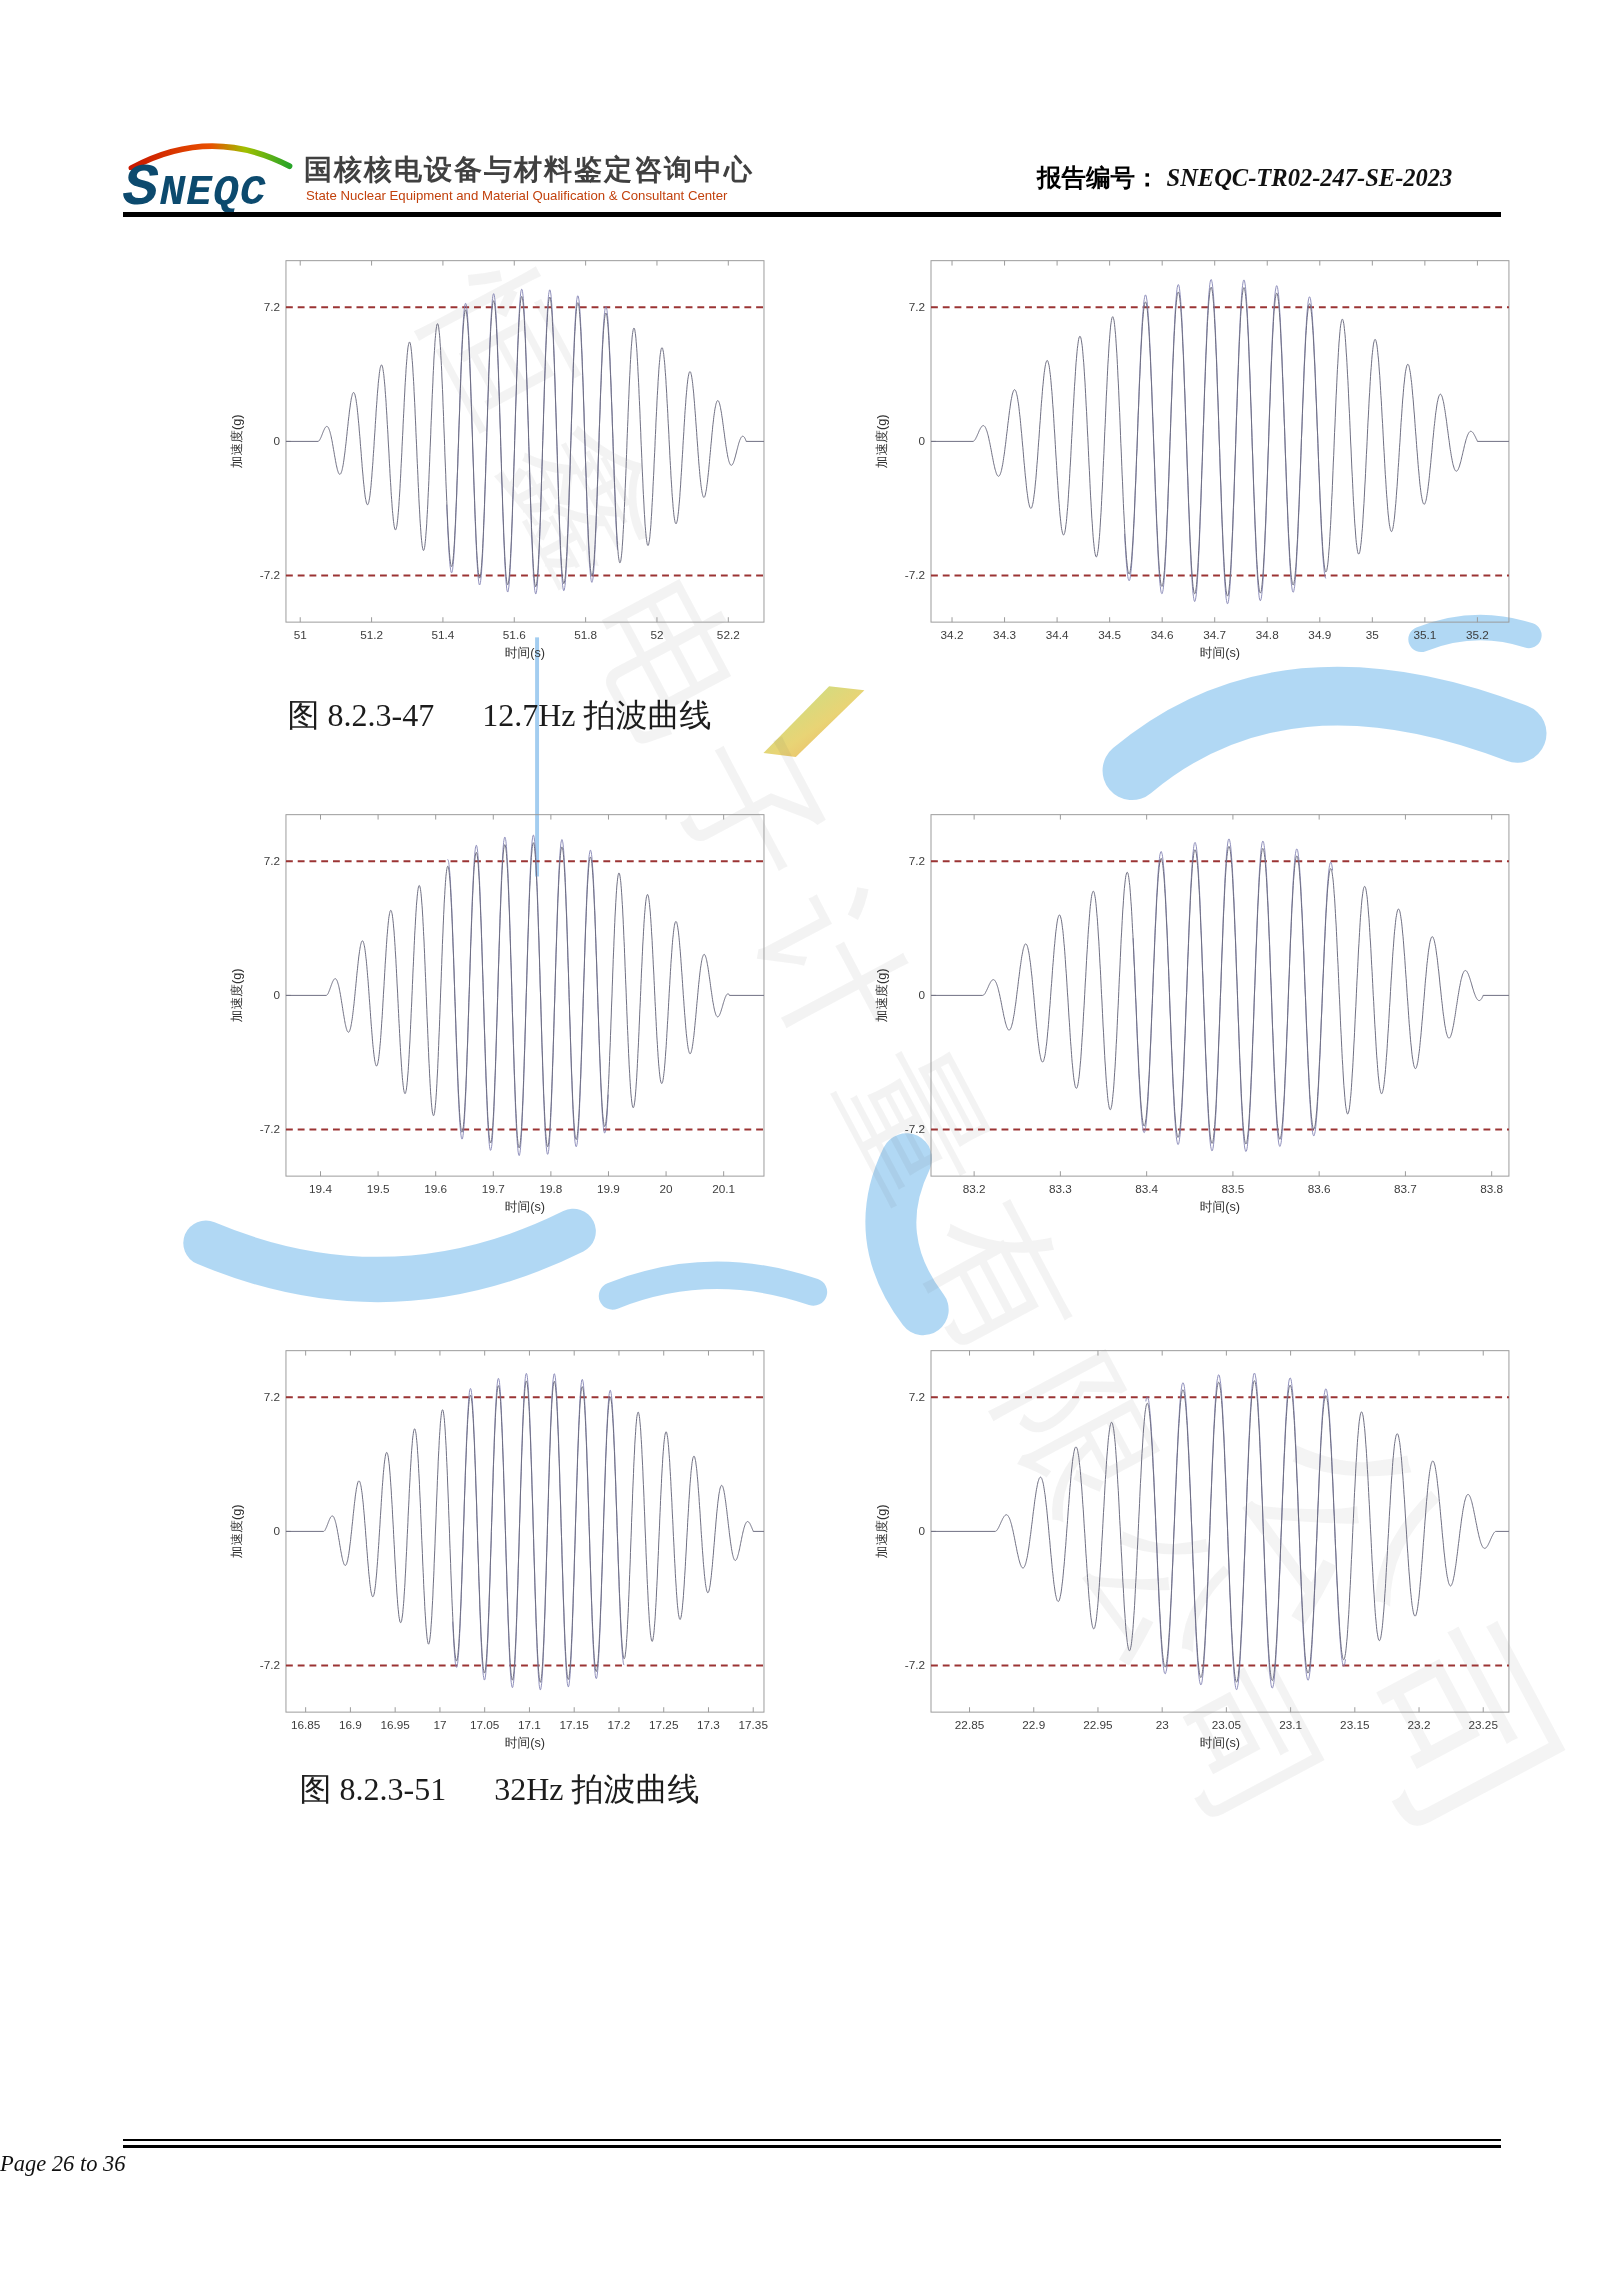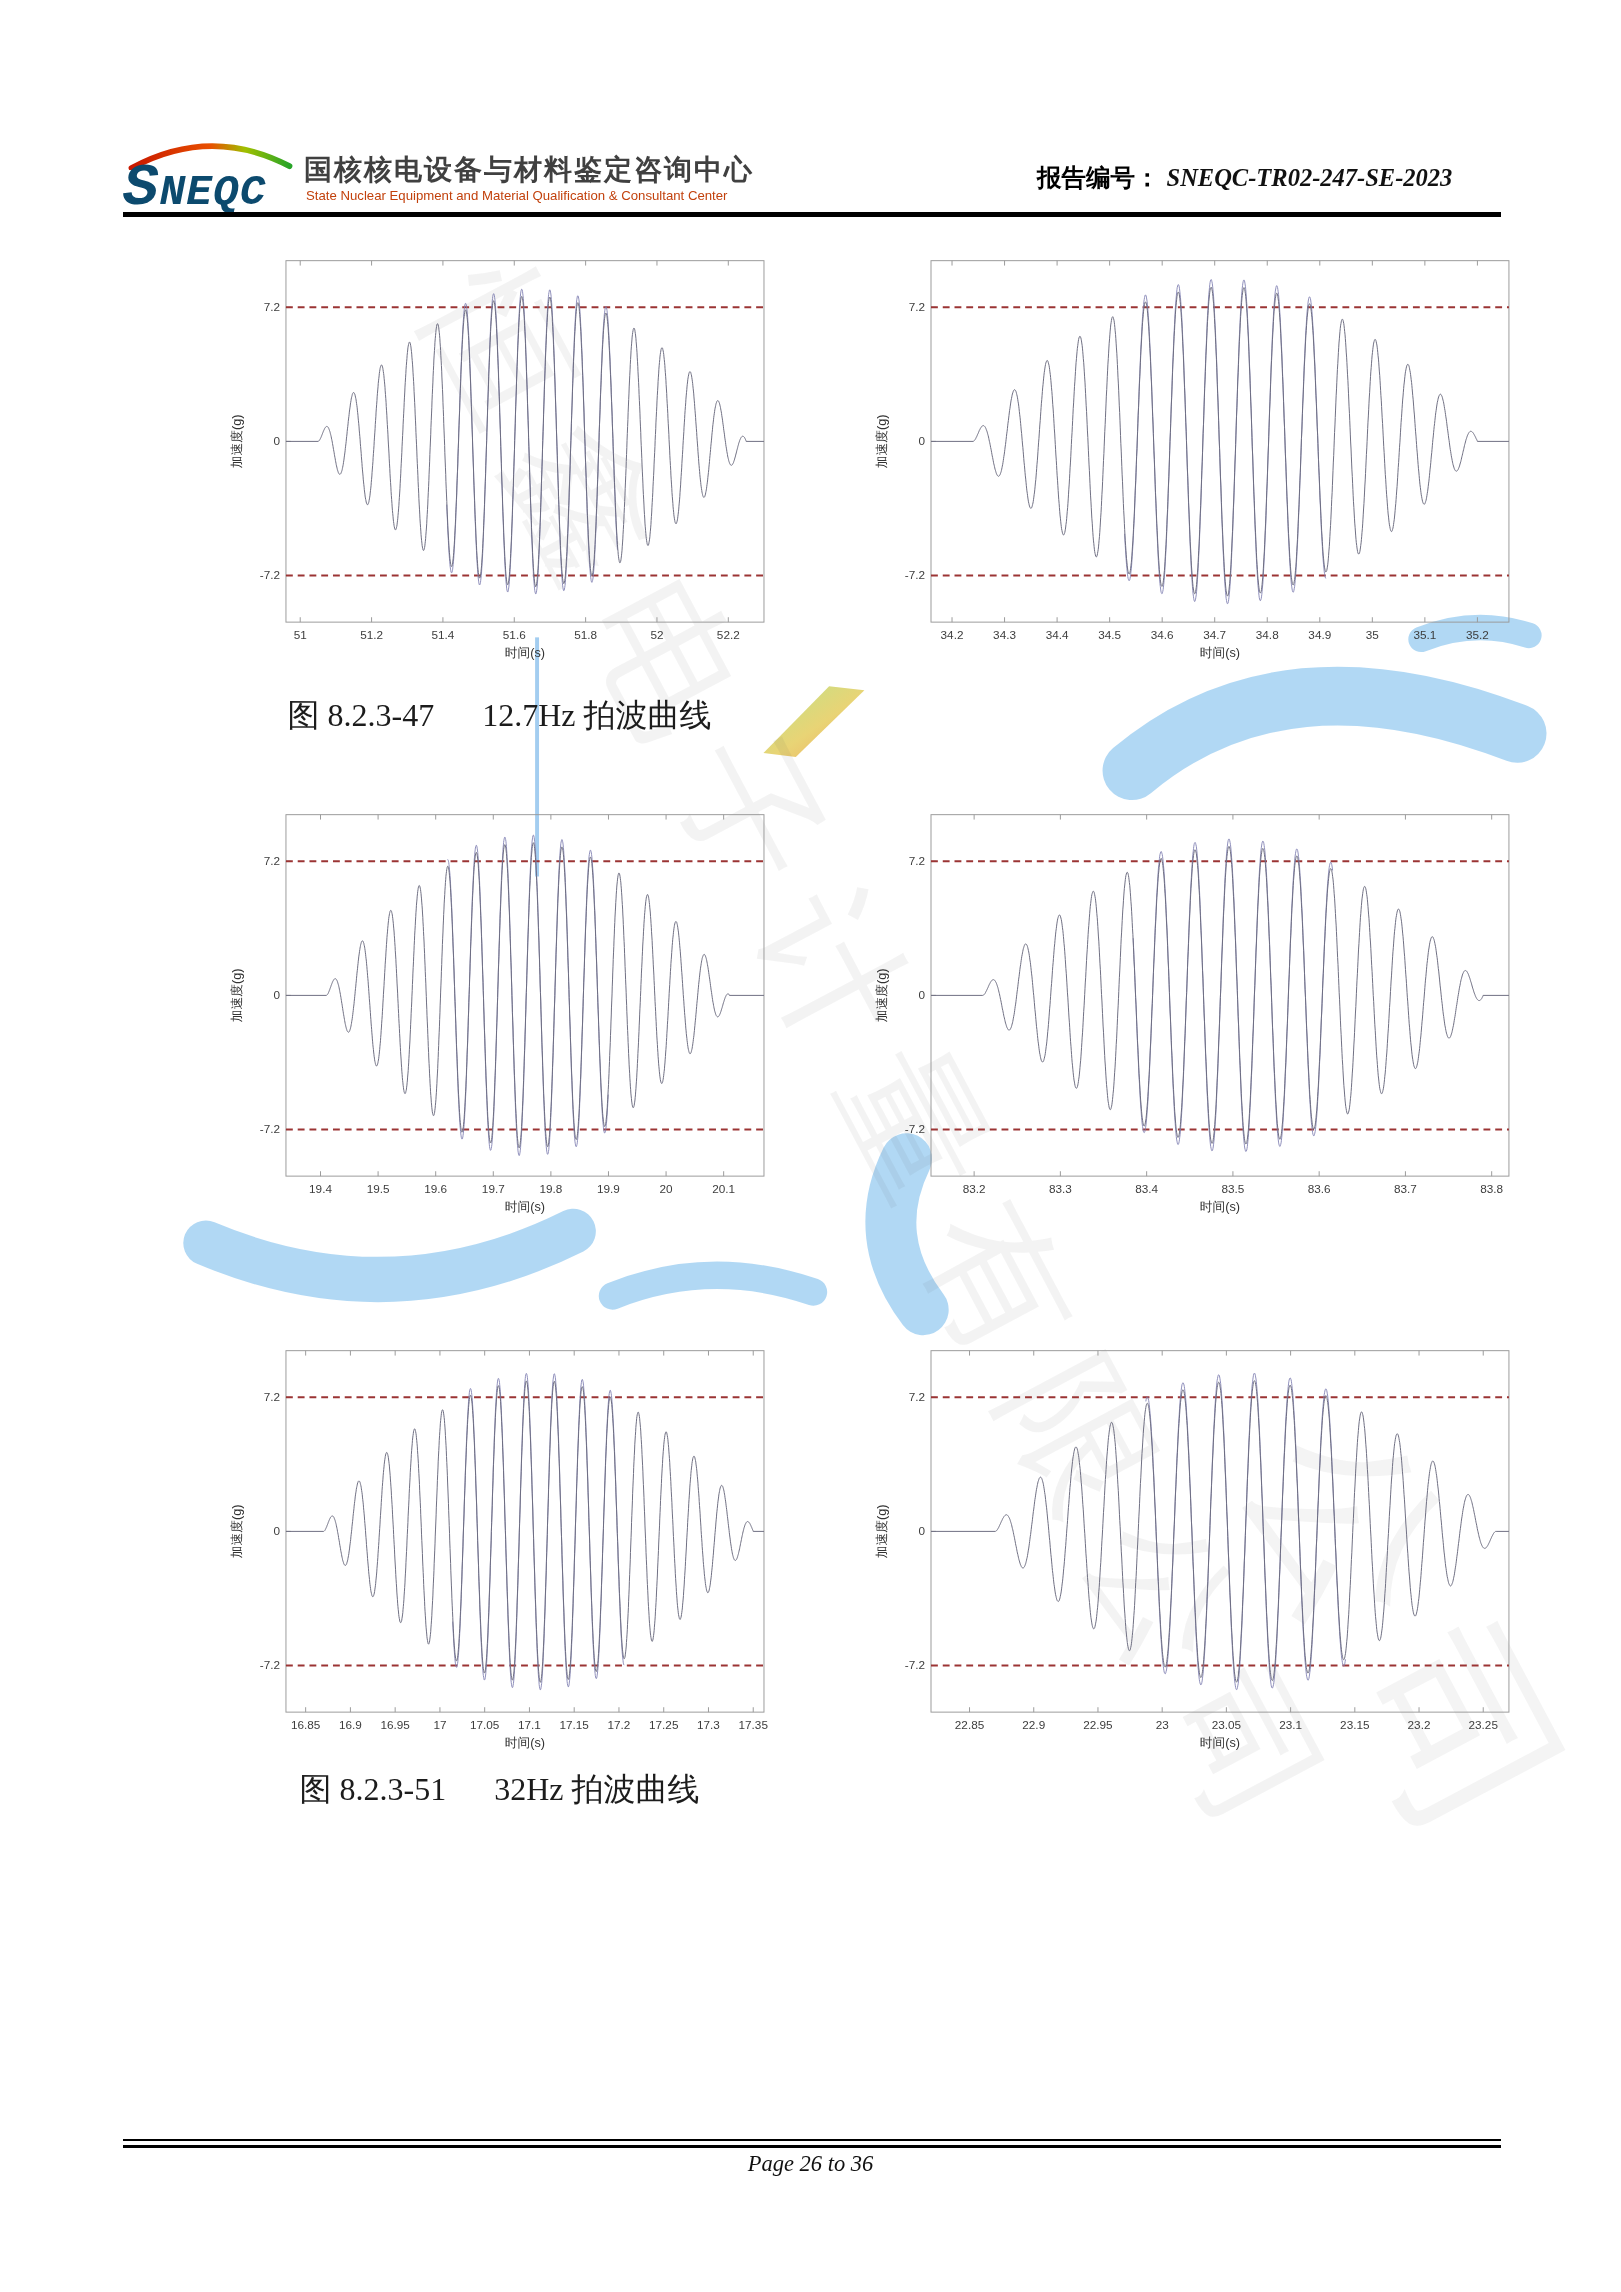--- a/index.html
+++ b/index.html
@@ -24,21 +24,21 @@
            font-size:32px;color:#1c1c1c;white-space:nowrap;}
   .cap-title{margin-left:48px;}
   
   .wm{position:absolute;left:0;top:0;pointer-events:none;}
   .wmb{fill:none;stroke:#a9d4f3;stroke-linecap:round;opacity:0.9;}
   .wmt{font-size:150px;letter-spacing:30px;fill:#444;opacity:0.06;font-family:"Liberation Serif",serif;}
   .wmt2{font-size:200px;letter-spacing:40px;fill:#444;opacity:0.055;font-family:"Liberation Serif",serif;}
   
   .footer-rule{position:absolute;left:123px;top:2139px;width:1378px;height:8.8px;box-sizing:border-box;
                border-top:2.9px solid #000;border-bottom:3.9px solid #000;}
-  .page-num{position:absolute;left:0;top:2151px;width:1621px;text-align:center;
+  .page-num{position:absolute;left:0;top:2151px;width:1621px;
             font-family:"Liberation Serif",serif;font-style:italic;font-size:22.5px;color:#111;}
 </style>
 </head>
 <body>
 
 <div class="page">
 
   <svg class="wm" width="1621" height="2293" viewBox="0 0 1654 2339">
     <defs>
       <linearGradient id="ribbonGrad" x1="0" y1="0" x2="1" y2="1">

